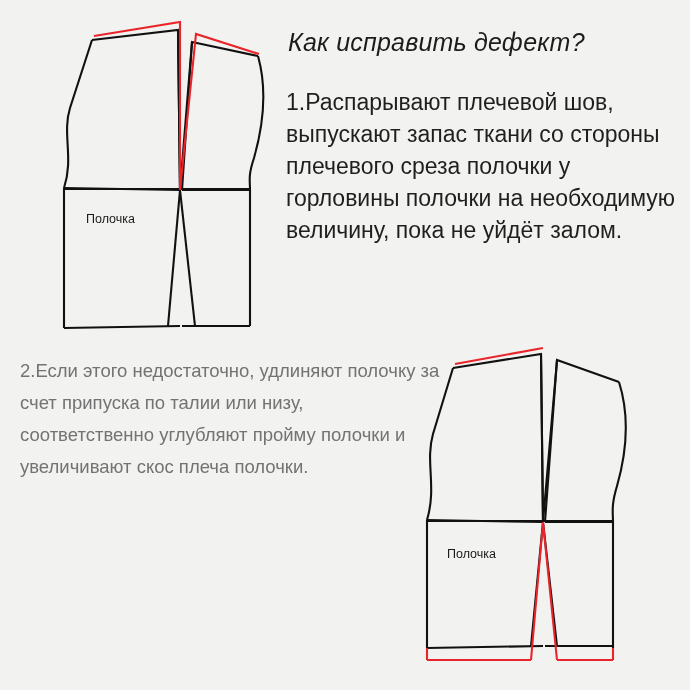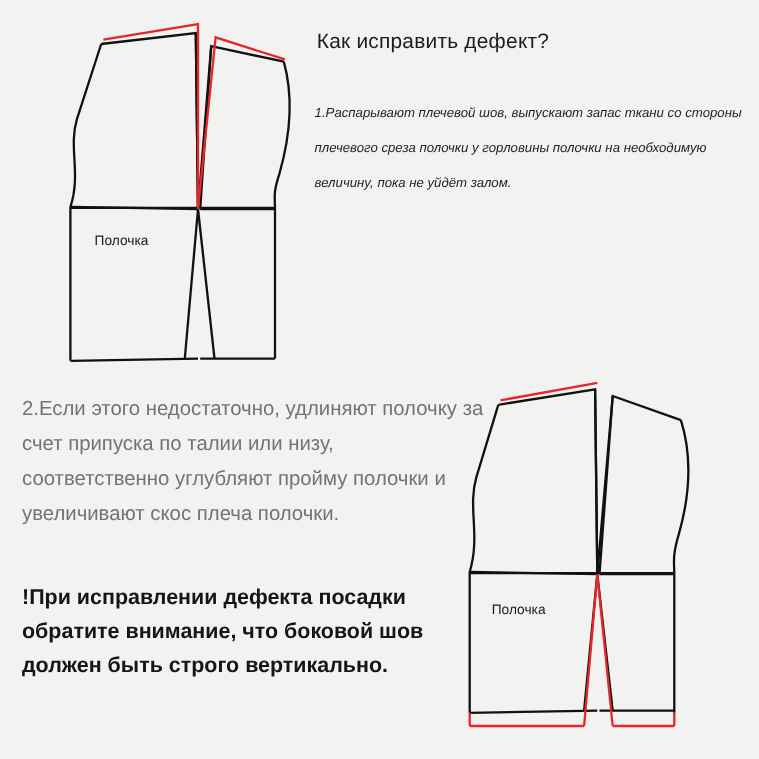--- a/index.html
+++ b/index.html
@@ -20,34 +20,34 @@
     left: 0; top: 0;
     width: 690px;
     height: 690px;
   }
   
   .title {
     position: absolute;
     left: 288px;
     top: 28px;
     width: 392px;
-    font-size: 19px;
+    font-size: 25px;
     font-weight: 400;
     letter-spacing: 0.2px;
     color: #1c1c1c;
+    font-style: italic;
   }
   .para-top {
     position: absolute;
     left: 286px;
     top: 86px;
     width: 400px;
-    font-size: 12px;
+    font-size: 23px;
     line-height: 32px;
     color: #1f1f1f;
-    font-style: italic;
   }
   
   .para-mid {
     position: absolute;
     left: 20px;
     top: 355px;
     width: 420px;
     font-size: 18.5px;
     line-height: 32px;
     color: #737373;
@@ -119,21 +119,20 @@
         <path d="M150,182 L166,26 L229,46"></path>
       </g>
       <text class="pat-label" x="56" y="215">Полочка</text>
     </svg>
   </div>
 
   <div class="title">Как исправить дефект?</div>
   <div class="para-top">1.Распарывают плечевой шов, выпускают запас ткани со стороны плечевого среза полочки у горловины полочки на необходимую величину, пока не уйдёт залом.</div>
 
   <div class="para-mid">2.Если этого недостаточно, удлиняют полочку за счет припуска по талии или низу, соответственно углубляют пройму полочки и увеличивают скос плеча полочки.</div>
-  <div class="para-bottom">!При исправлении дефекта посадки обратите внимание, что боковой шов должен быть строго вертикально.</div>
 
   <div class="diagram" id="diagram-bottom">
     <svg width="275" height="345" viewBox="0 0 275 345" xmlns="http://www.w3.org/2000/svg">
       <g fill="none" stroke="#111" stroke-width="2.1" stroke-linejoin="miter" stroke-linecap="butt">
 
         <path d="M48,38 L136,24 L138,192"></path>
         <path d="M48,38 L28,104 C 20,132 32,156 22,190"></path>
         <path d="M22,190 L138,192"></path>
         <path d="M22,190 L22,318"></path>
         <path d="M22,318 L138,316"></path>

